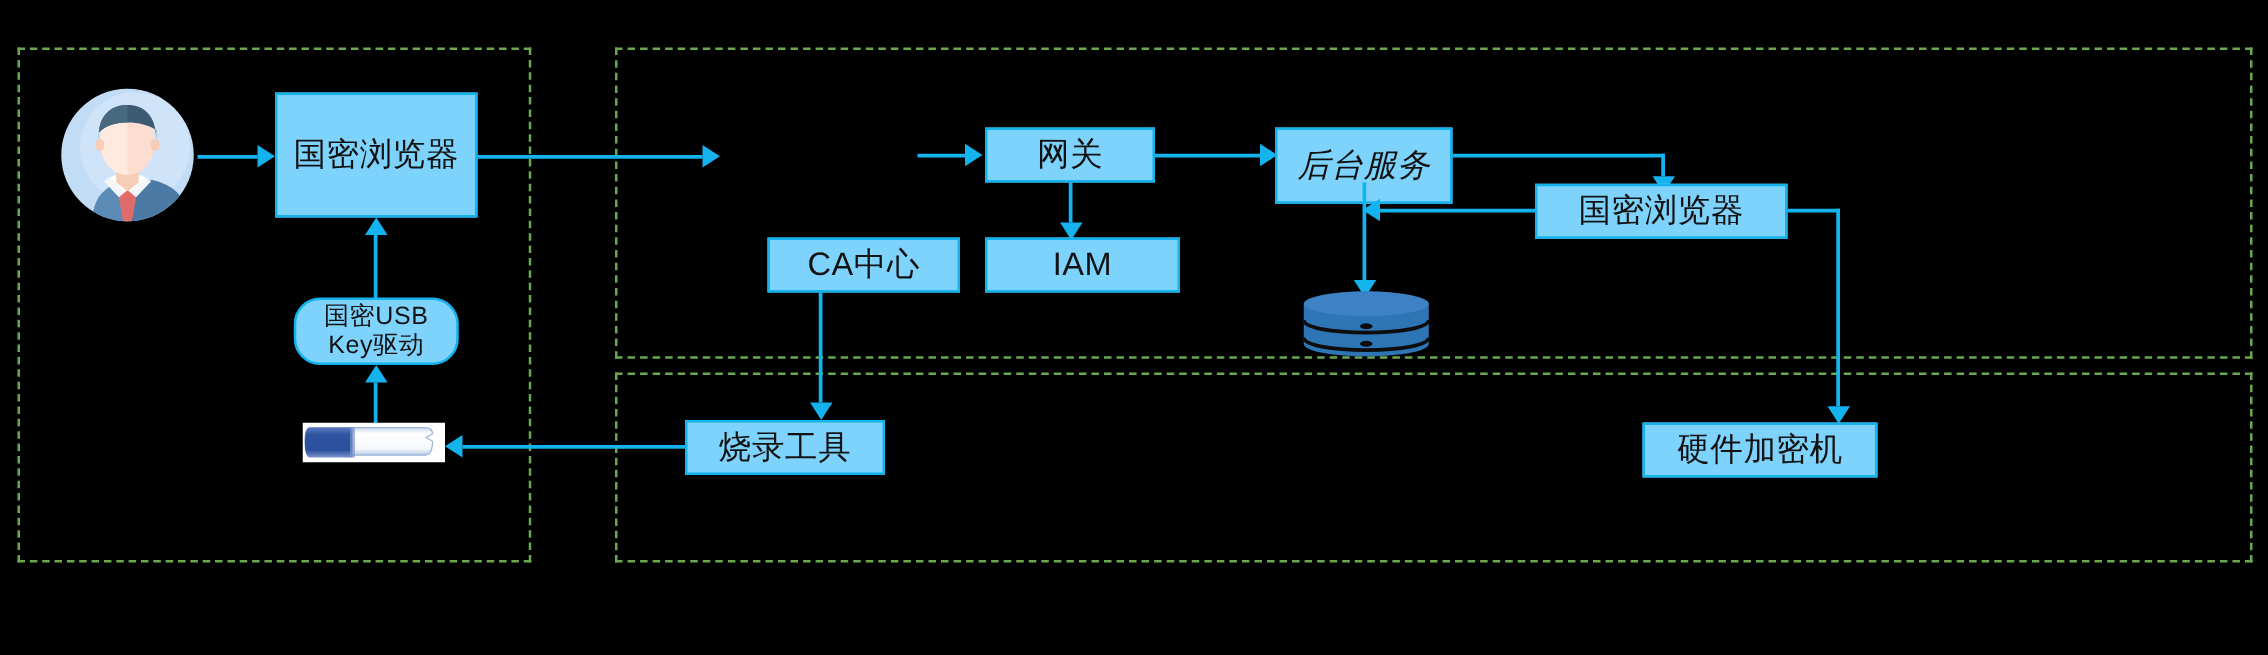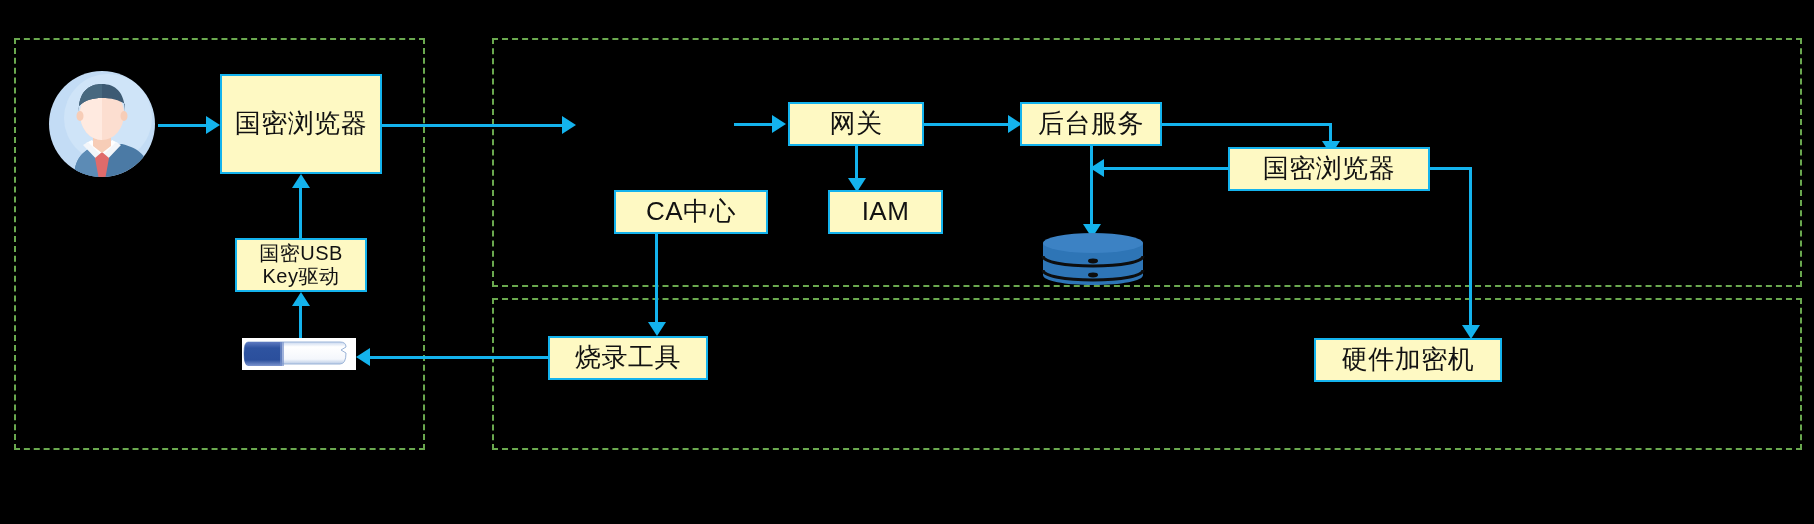--- a/index.html
+++ b/index.html
@@ -15,21 +15,21 @@
   .zone{
     position:absolute;
     border:2px dashed #6aa84f;
     box-sizing:border-box;
     background:transparent;
   }
   
   .node{
     position:absolute;
     box-sizing:border-box;
-    background:#fef9c3;
+    background:#7dd3fc;
     border:2px solid #14b3ed;
     color:#121212;
     display:flex;
     align-items:center;
     justify-content:center;
     text-align:center;
     line-height:1.15;
     white-space:pre-line;
     font-size:26px;
     letter-spacing:.5px;
@@ -97,21 +97,21 @@
   <div class="arrow right" style="left:206px;top:116px;"></div>
 
   <div class="node" style="left:220px;top:74px;width:162px;height:100px;">国密浏览器</div>
 
   <div class="h-line" style="left:382px;top:124px;width:180px;"></div>
   <div class="arrow right" style="left:562px;top:116px;"></div>
 
   <div class="v-line" style="left:299px;top:188px;width:3px;height:52px;"></div>
   <div class="arrow up" style="left:292px;top:174px;"></div>
 
-  <div class="node small" style="left:235px;top:238px;width:132px;height:54px;">国密USB
+  <div class="node small" style="left:235px;top:238px;width:132px;height:54px;border-radius:21px;">国密USB
 Key驱动</div>
 
   <div class="v-line" style="left:299px;top:306px;width:3px;height:50px;"></div>
   <div class="arrow up" style="left:292px;top:292px;"></div>
 
   <div class="usb" style="left:242px;top:338px;width:114px;height:32px;">
     <svg width="114" height="32" viewBox="0 0 114 32" aria-hidden="true">
       <rect x="0" y="0" width="114" height="32" fill="#ffffff"></rect>
       <defs>
         <linearGradient id="usbBody" x1="0" y1="0" x2="0" y2="1">
@@ -143,30 +143,30 @@
   <div class="arrow right" style="left:772px;top:115px;"></div>
 
   <div class="node" style="left:788px;top:102px;width:136px;height:44px;">网关</div>
 
   <div class="h-line" style="left:924px;top:123px;width:84px;"></div>
   <div class="arrow right" style="left:1008px;top:115px;"></div>
 
   <div class="v-line" style="left:855px;top:146px;width:3px;height:32px;"></div>
   <div class="arrow down" style="left:848px;top:178px;"></div>
 
-  <div class="node" style="left:788px;top:190px;width:115px;height:44px;margin-left:40px;">IAM</div>
+  <div class="node" style="left:788px;top:190px;width:156px;height:44px;">IAM</div>
 
   <div class="node" style="left:580px;top:190px;width:154px;height:44px;margin-left:34px;">CA中心</div>
 
   <div class="v-line" style="left:655px;top:234px;width:3px;height:88px;"></div>
   <div class="arrow down" style="left:648px;top:322px;"></div>
 
   <div class="node" style="left:548px;top:336px;width:160px;height:44px;">烧录工具</div>
 
-  <div class="node" style="left:1020px;top:102px;width:142px;height:44px;">后台服务</div>
+  <div class="node" style="left:1020px;top:102px;width:142px;height:61px;font-style:italic;">后台服务</div>
 
   <div class="h-line" style="left:1162px;top:123px;width:170px;"></div>
   <div class="v-line" style="left:1329px;top:123px;width:3px;height:18px;"></div>
   <div class="arrow down" style="left:1322px;top:141px;"></div>
 
   <div class="h-line" style="left:1104px;top:167px;width:124px;"></div>
   <div class="arrow left" style="left:1090px;top:159px;"></div>
 
   <div class="v-line" style="left:1090px;top:146px;width:3px;height:78px;"></div>
   <div class="arrow down" style="left:1083px;top:224px;"></div>

